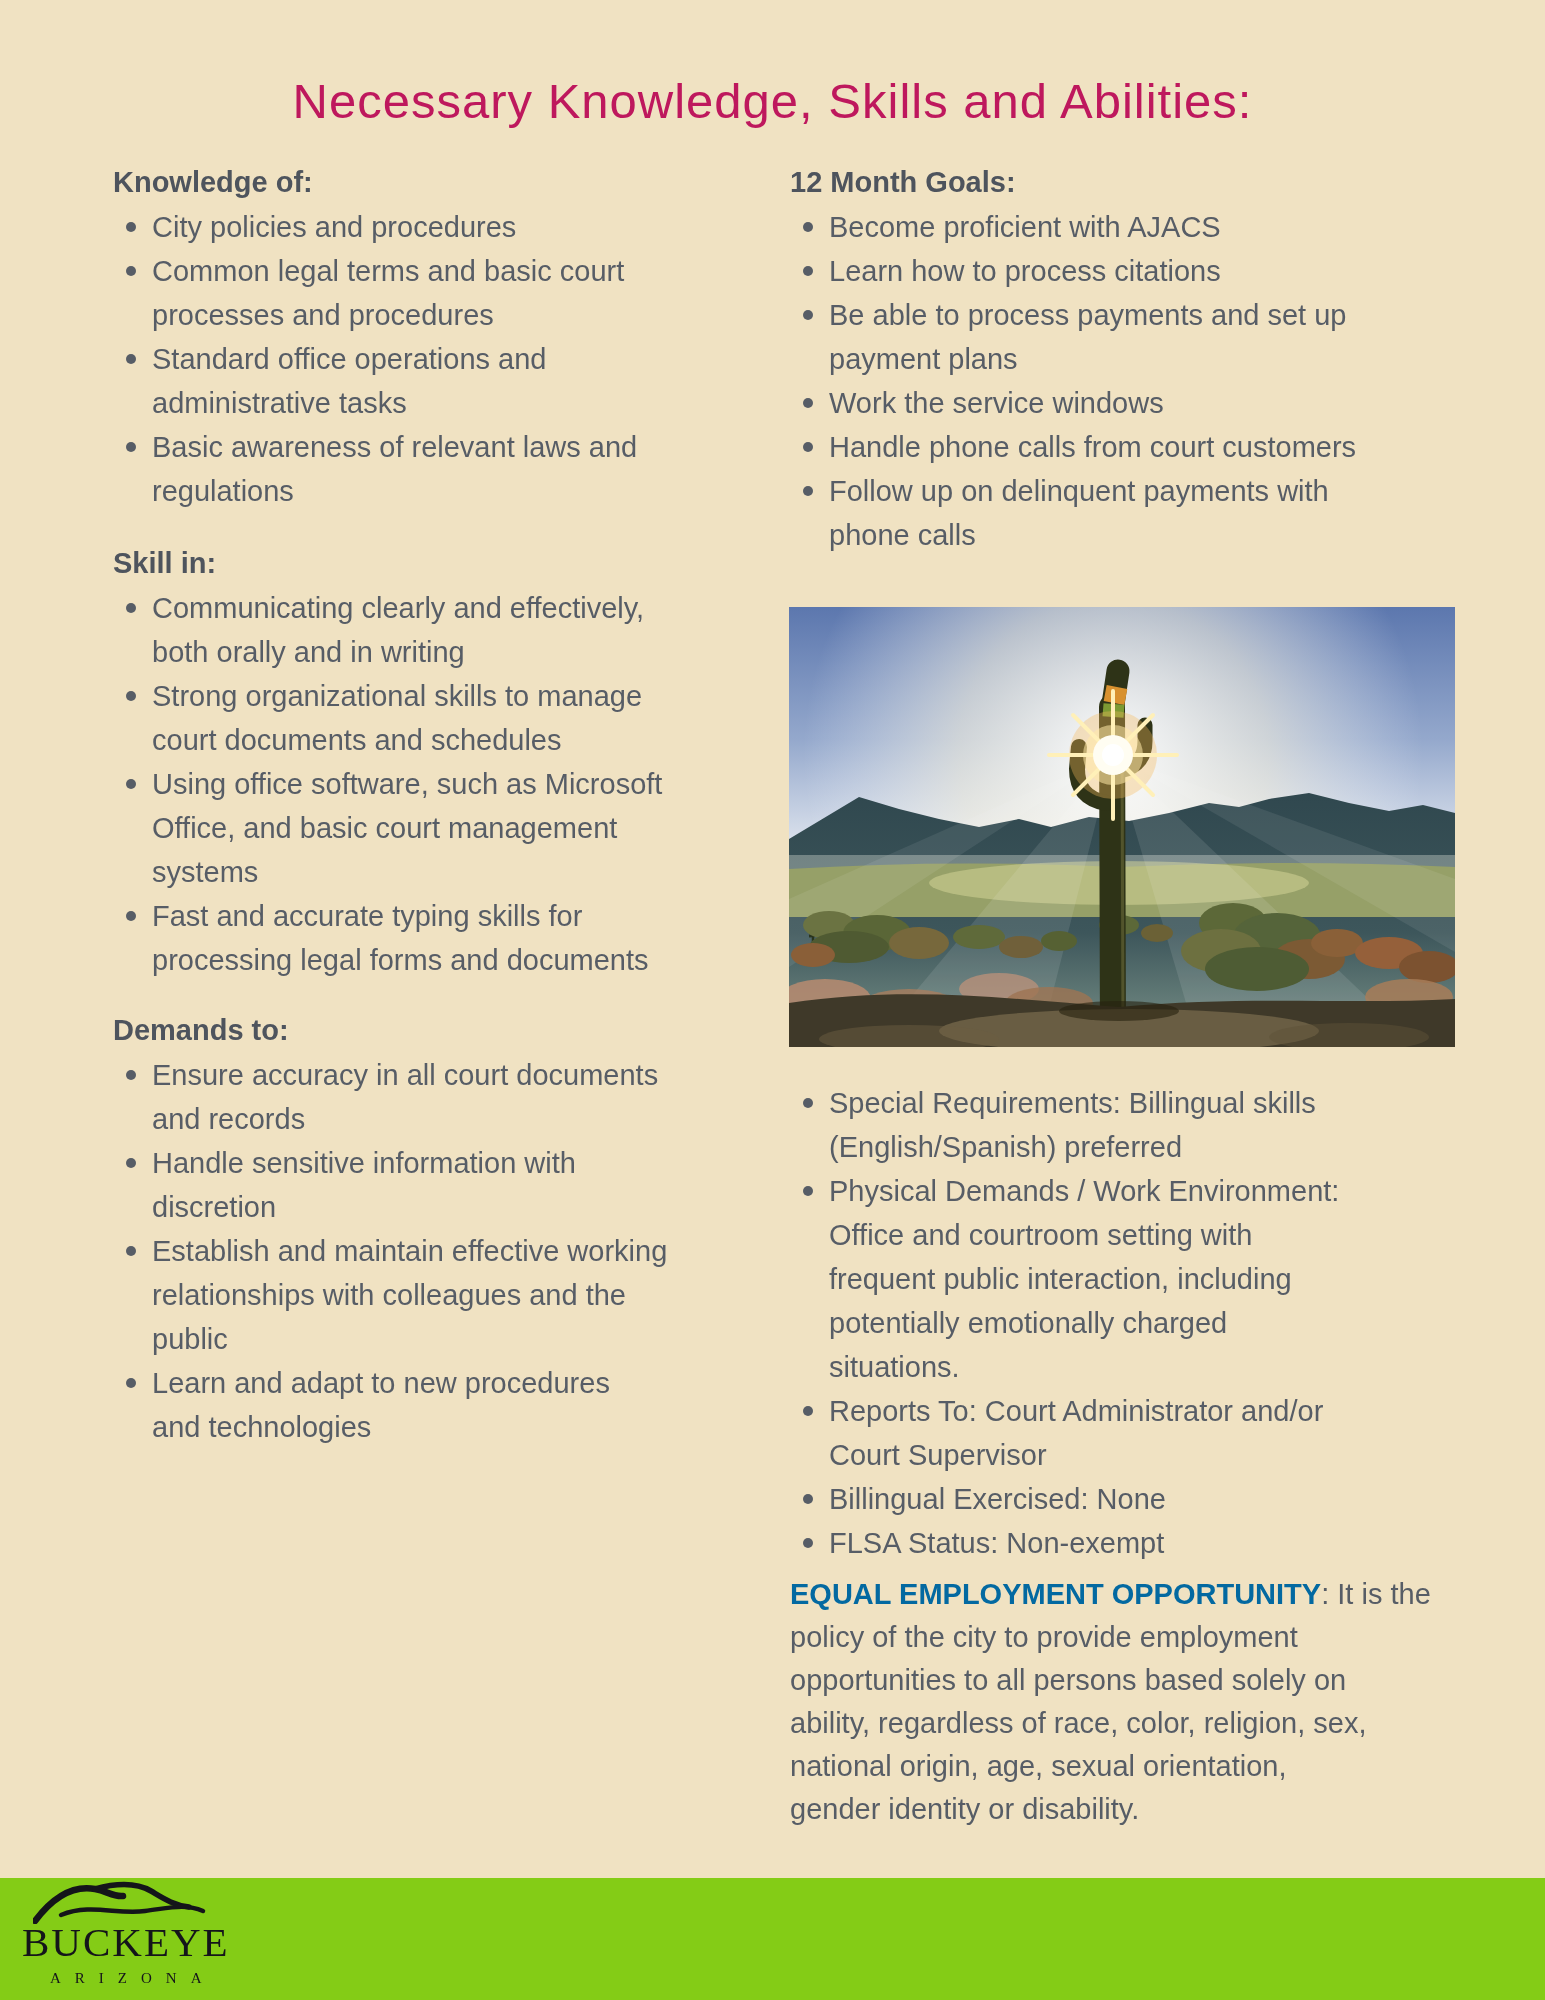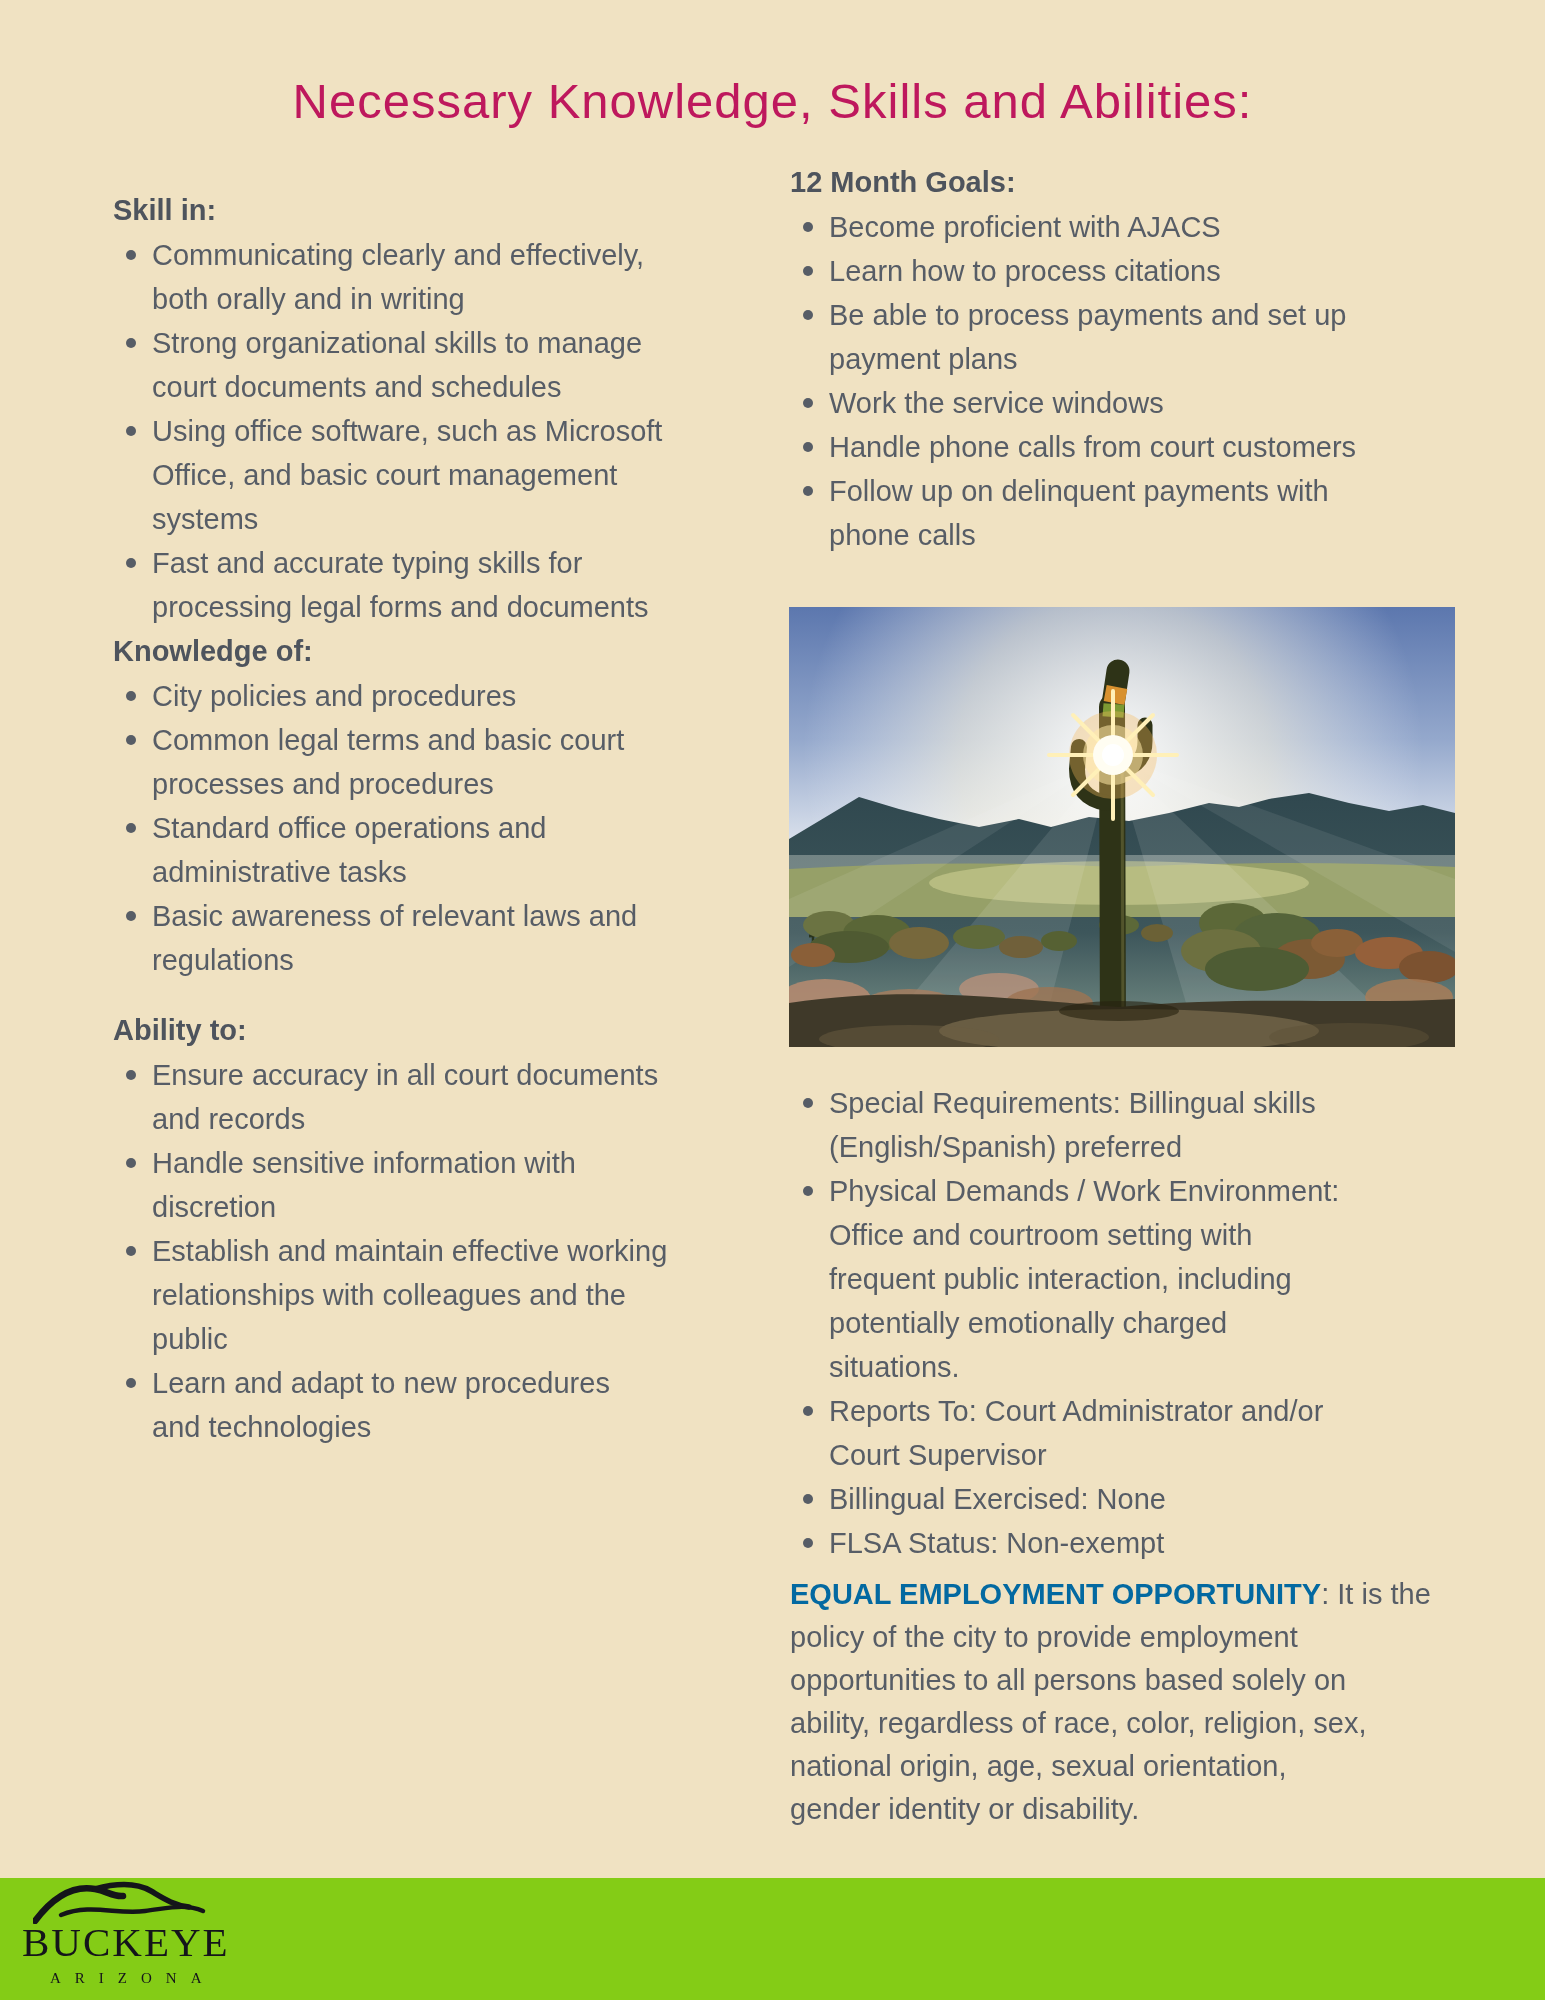--- a/index.html
+++ b/index.html
@@ -72,50 +72,50 @@
 </style>
 </head>
 <body>
 
 <div>
 
   <h1 class="title">Necessary Knowledge, Skills and Abilities:</h1>
 
   <div class="col col-left">
 
+    <div class="section sec-knowledge">
+      <h2>Knowledge of:</h2>
+      <ul>
+        <li>City policies and procedures</li>
+        <li>Common legal terms and basic court
+processes and procedures</li>
+        <li>Standard office operations and
+administrative tasks</li>
+        <li>Basic awareness of relevant laws and
+regulations</li>
+      </ul>
+    </div>
+
     <div class="section sec-skill">
       <h2>Skill in:</h2>
       <ul>
         <li>Communicating clearly and effectively,
 both orally and in writing</li>
         <li>Strong organizational skills to manage
 court documents and schedules</li>
         <li>Using office software, such as Microsoft
 Office, and basic court management
 systems</li>
         <li>Fast and accurate typing skills for
 processing legal forms and documents</li>
       </ul>
     </div>
 
-    <div class="section sec-knowledge">
-      <h2>Knowledge of:</h2>
-      <ul>
-        <li>City policies and procedures</li>
-        <li>Common legal terms and basic court
-processes and procedures</li>
-        <li>Standard office operations and
-administrative tasks</li>
-        <li>Basic awareness of relevant laws and
-regulations</li>
-      </ul>
-    </div>
-
     <div class="section sec-ability">
-      <h2>Ability to:</h2>
+      <h2>Demands to:</h2>
       <ul>
         <li>Ensure accuracy in all court documents
 and records</li>
         <li>Handle sensitive information with
 discretion</li>
         <li>Establish and maintain effective working
 relationships with colleagues and the
 public</li>
         <li>Learn and adapt to new procedures
 and technologies</li>

